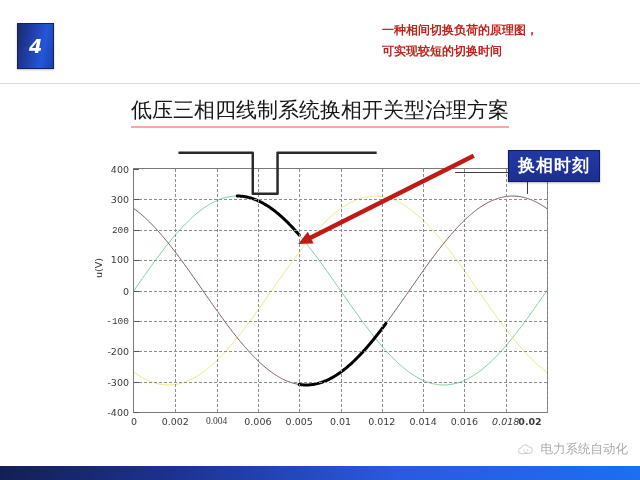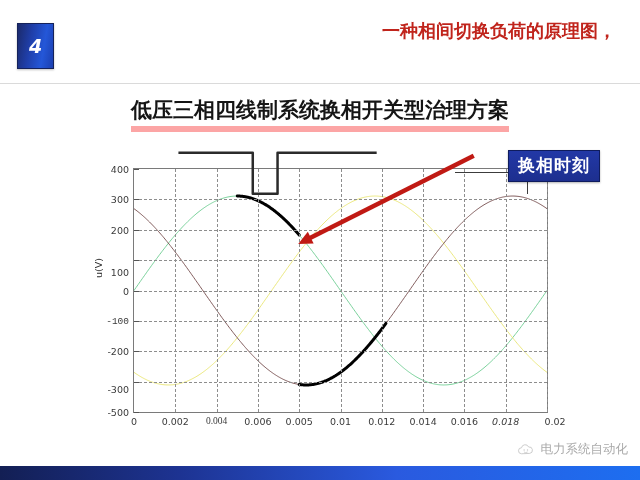--- a/index.html
+++ b/index.html
@@ -23,37 +23,37 @@
     box-shadow:0 1px 2px rgba(0,0,0,.25);
   }
   .header-title{
     position:absolute;left:63px;top:24px;
     font-size:25px;font-weight:bold;color:#151515;
     letter-spacing:0px;white-space:nowrap;
     font-family:"DejaVu Sans","Liberation Sans",sans-serif;
   }
   .header-note{
     position:absolute;left:382px;top:20px;width:250px;
-    font-size:18px;font-weight:bold;color:#c0241c;
+    font-size:12px;font-weight:bold;color:#c0241c;
     line-height:21px;
   }
   .header-note .l2{display:block;}
   .header-rule{
     position:absolute;left:0;top:83px;width:640px;height:1px;
     background:#dadada;
   }
 
   
   .subtitle{
     position:absolute;left:0;top:96px;width:640px;
     text-align:center;
   }
   .subtitle span{
-    font-size:21px;font-weight:bold;color:#151515;
-    border-bottom:6px solid #fca5a5;padding-bottom:2px;
+    font-size:21px;font-weight:normal;color:#151515;
+    border-bottom:2px solid #fca5a5;padding-bottom:2px;
     display:inline-block;
   }
 
   
   .chart-wrap{position:absolute;left:95px;top:150px;width:470px;height:285px;}
   .plot{
     position:absolute;left:38px;top:18px;width:413px;height:243px;
     border:1px solid #7a7a7a;
     background:#ffffff;
     overflow:visible;
@@ -108,20 +108,21 @@
 </style>
 </head>
 <body>
 
 <div id="root">
 
   <div class="header">
     <div class="num-badge">4</div>
     <div class="header-note">
       <span class="l1">一种相间切换负荷的原理图，</span>
+      <span class="l2">可实现较短的切换时间</span>
     </div>
     <div class="header-rule"></div>
   </div>
 
   <div class="subtitle">
     <span>低压三相四线制系统换相开关型治理方案</span>
   </div>
 
   <div class="chart-wrap">
     <div class="ylabel">u(V)</div>
@@ -146,46 +147,46 @@
         <div class="xtick" style="left: 206.5px;">0.01</div>
         <div class="gridline-v" style="left: 247.8px;"></div>
         <div class="xtick" style="left: 247.8px;">0.012</div>
         <div class="gridline-v" style="left: 289.1px;"></div>
         <div class="xtick" style="left: 289.1px; text-align: right;">0.014</div>
         <div class="gridline-v" style="left: 330.4px;"></div>
         <div class="xtick" style="left: 330.4px;">0.016</div>
         <div class="gridline-v" style="left: 371.7px;"></div>
         <div class="xtick" style="left: 371.7px; font-style: italic;">0.018</div>
         <div class="gridline-v" style="left: 413px;"></div>
-        <div class="xtick" style="left: 421px;">0.02</div>
+        <div class="xtick" style="left: 396px; font-weight: bold;">0.02</div>
         <div class="ytick-mark" style="top: 0px;"></div>
         <div class="ytick" style="top: 0px;">400</div>
         <div class="gridline-h" style="top: 30.375px;"></div>
         <div class="ytick-mark" style="top: 30.375px;"></div>
         <div class="ytick" style="top: 30.375px;">300</div>
         <div class="gridline-h" style="top: 60.75px;"></div>
         <div class="ytick-mark" style="top: 60.75px;"></div>
-        <div class="ytick" style="top: 60.75px;">200</div>
+        <div class="ytick" style="top: 60.75px; font-family: Liberation Mono, monospace;">200</div>
         <div class="gridline-h" style="top: 91.125px;"></div>
         <div class="ytick-mark" style="top: 91.125px;"></div>
-        <div class="ytick" style="top: 103px; margin-left: 32px;">100</div>
+        <div class="ytick" style="top: 90px; margin-left: 32px;">100</div>
         <div class="gridline-h" style="top: 121.5px;"></div>
         <div class="ytick-mark" style="top: 121.5px;"></div>
         <div class="ytick" style="top: 121.5px;">0</div>
         <div class="gridline-h" style="top: 151.875px;"></div>
         <div class="ytick-mark" style="top: 151.875px;"></div>
         <div class="ytick" style="top: 151.875px; font-family: Liberation Mono, monospace;">-100</div>
         <div class="gridline-h" style="top: 182.25px;"></div>
         <div class="ytick-mark" style="top: 182.25px;"></div>
         <div class="ytick" style="top: 182.25px;">-200</div>
         <div class="gridline-h" style="top: 212.625px;"></div>
         <div class="ytick-mark" style="top: 212.625px;"></div>
-        <div class="ytick" style="top: 212.625px; margin-top: 7px;">-300</div>
+        <div class="ytick" style="top: 212.625px;">-300</div>
         <div class="ytick-mark" style="top: 243px;"></div>
-        <div class="ytick" style="top: 243px;">-500</div>
+        <div class="ytick" style="top: 243px;">-400</div>
       </div>
     <svg id="overflow-svg" width="470" height="285" viewBox="0 0 470 285" style="position:absolute;left:0;top:0;pointer-events:none;">
         <path d="M83.43 2.8125 L157.76999999999998 2.8125 L157.76999999999998 43.818749999999994 L182.54999999999998 43.818749999999994 L182.54999999999998 2.8125 L281.66999999999996 2.8125" fill="none" stroke="#2b2b2b" stroke-width="2.5" stroke-linecap="butt" stroke-linejoin="round"></path>
         <path d="M378.725 5.849999999999994 L213.0314068368027 89.00359286576354" fill="none" stroke="#c01a14" stroke-width="4.5" stroke-linecap="butt" stroke-linejoin="round"></path>
         <polygon points="203.20000000000002,93.9375 212.7972090311546,81.84851415286109 218.62819018979772,93.46744950544608" fill="#c01a14"></polygon>
       </svg>
   </div>
 
   <div class="leader-h"></div>
   <div class="leader-v"></div>

